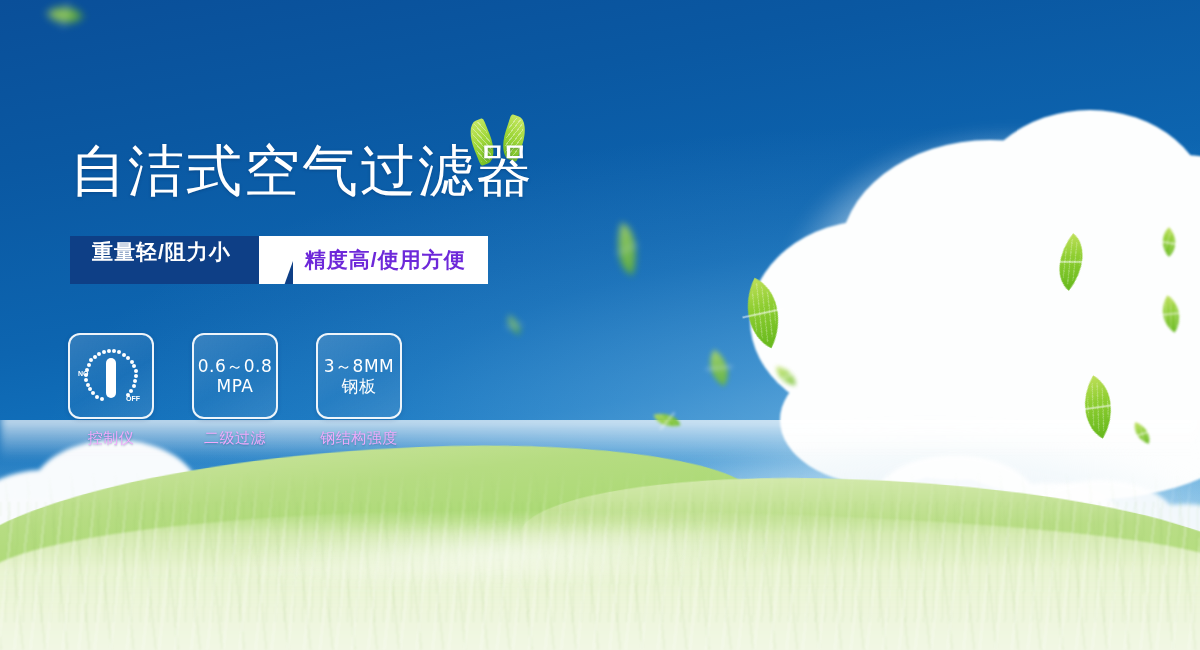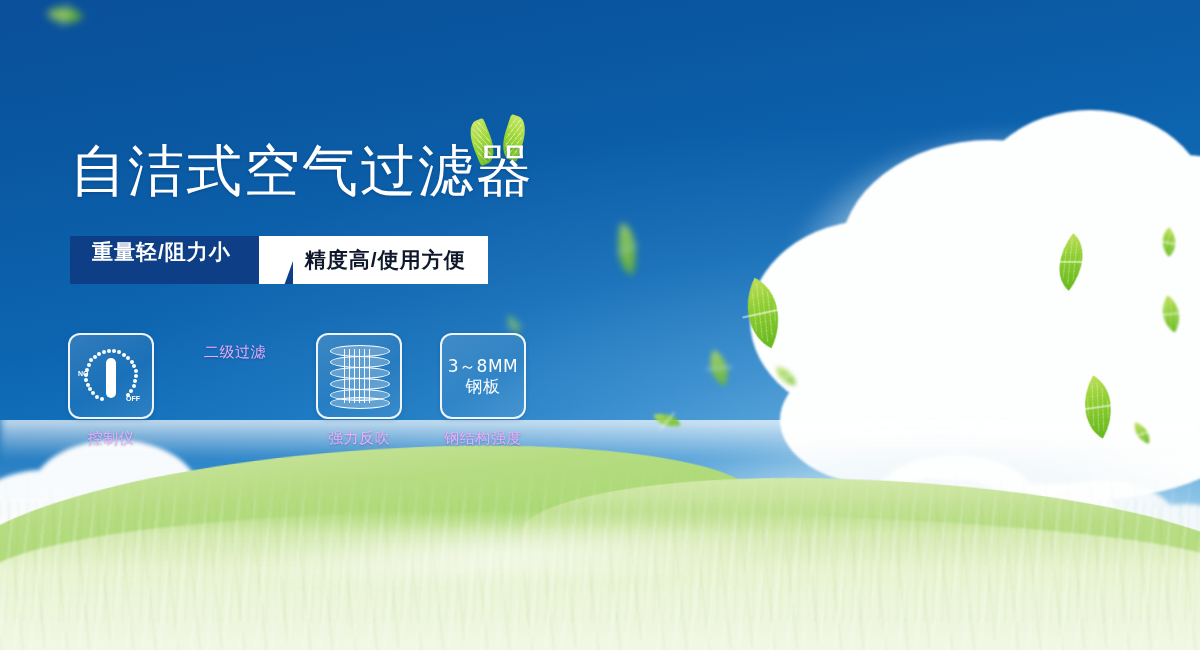--- a/index.html
+++ b/index.html
@@ -189,21 +189,21 @@
     font-size:21px;letter-spacing:1px;font-weight:700;
   }
   .sub-slash{
     width:34px;background:#0e3f86;position:relative;overflow:hidden;
   }
   .sub-slash:after{
     content:"";position:absolute;left:-18px;top:-6px;width:52px;height:62px;
     background:#ffffff;transform:skewX(-20deg);
   }
   .sub-right{
-    background:#ffffff;color:#0f172a;
+    background:#ffffff;color:#6d28d9;
     display:flex;align-items:center;padding:0 22px 0 12px;
     font-size:21px;letter-spacing:1px;font-weight:700;
   }
 
   
   .features{position:absolute;left:70px;top:333px;display:flex;gap:42px;}
   .feat{width:82px;display:flex;flex-direction:column;align-items:center;}
   .feat-box{
     width:82px;height:82px;border:2px solid rgba(255,255,255,.92);
     border-radius:12px;
@@ -436,37 +436,29 @@
             <div class="dot" style="left: 55.4093px; top: 33.4025px;"></div>
             <div class="dot" style="left: 53.7815px; top: 38.2958px;"></div>
             <div class="dot" style="left: 51.1843px; top: 42.7511px;"></div>
             <div class="dot" style="left: 47.7283px; top: 46.5786px;"></div>
           </div>
       </div>
       <div class="feat-label">控制仪</div>
     </div>
 
     <div class="feat">
+      <div class="feat-box">
+        <div class="feat-text">
+          <div>0.6～0.8</div>
+          <div class="l2">MPA</div>
+        </div>
+      </div>
       <div class="feat-label">二级过滤</div>
     </div>
 
-    <div class="feat">
-      <div class="feat-box">
-        <div class="filterstack">
-          <div class="core"></div>
-          <div class="disc" style="top:0px"></div>
-          <div class="disc" style="top:11px"></div>
-          <div class="disc" style="top:22px"></div>
-          <div class="disc" style="top:33px"></div>
-          <div class="disc" style="top:44px"></div>
-          <div class="disc" style="top:52px"></div>
-        </div>
-      </div>
-      <div class="feat-label">强力反吹</div>
-    </div>
 
     <div class="feat">
       <div class="feat-box">
         <div class="feat-text">
           <div>3～8MM</div>
           <div class="l2">钢板</div>
         </div>
       </div>
       <div class="feat-label">钢结构强度</div>
     </div>

